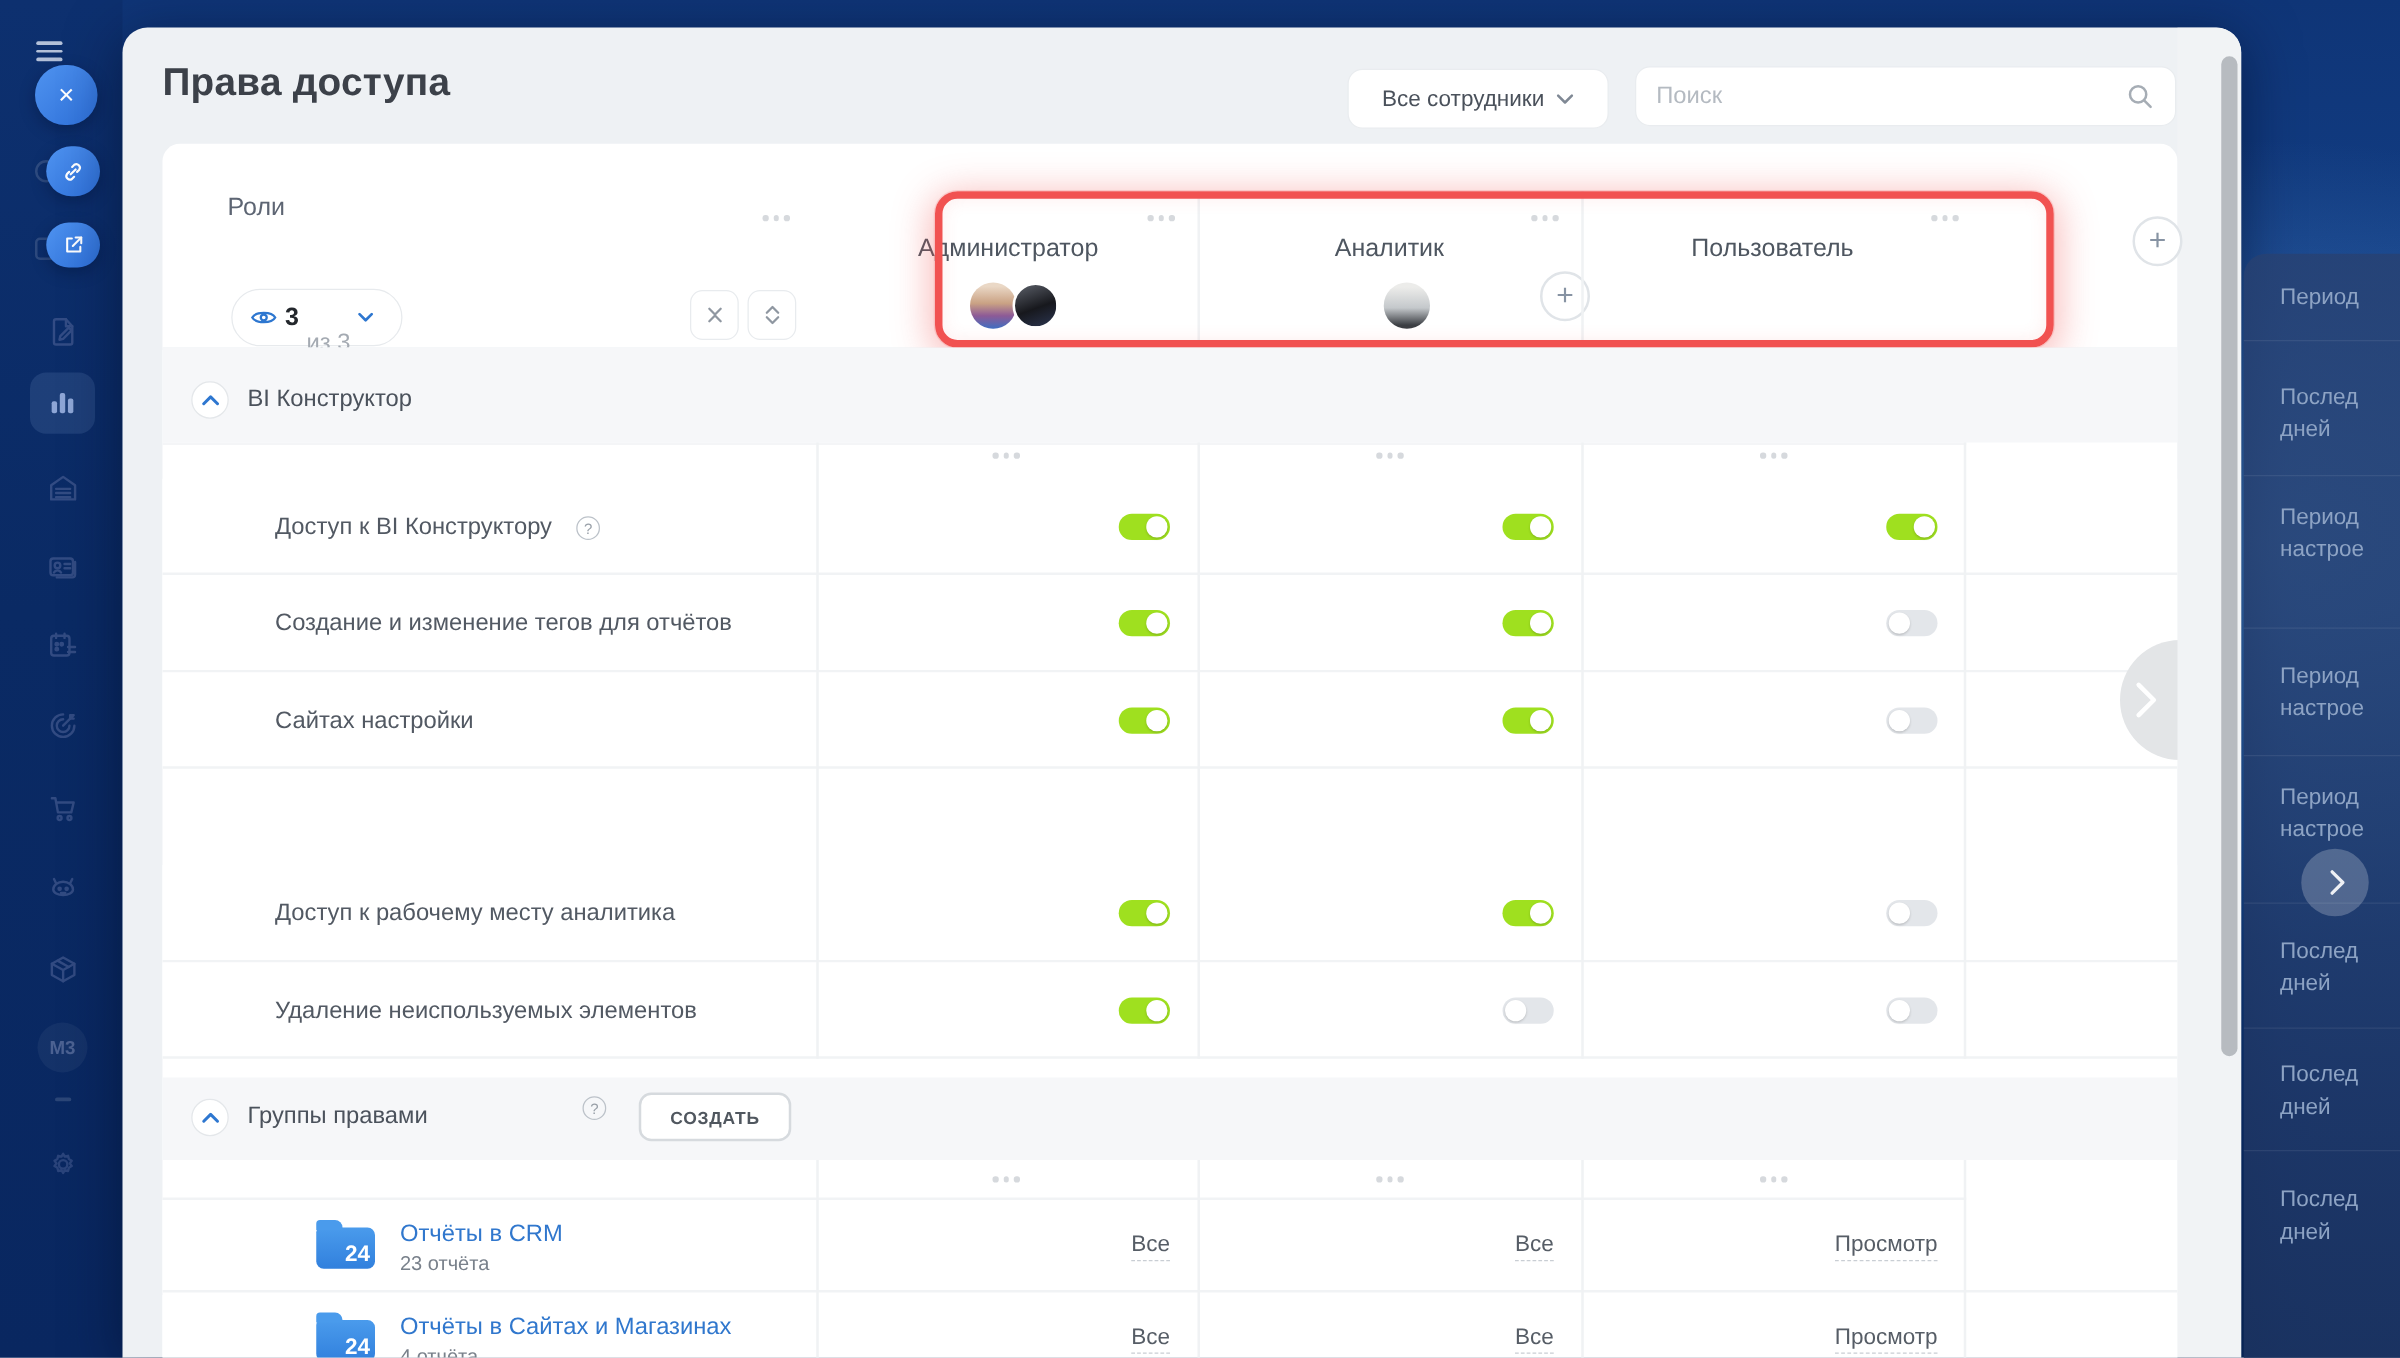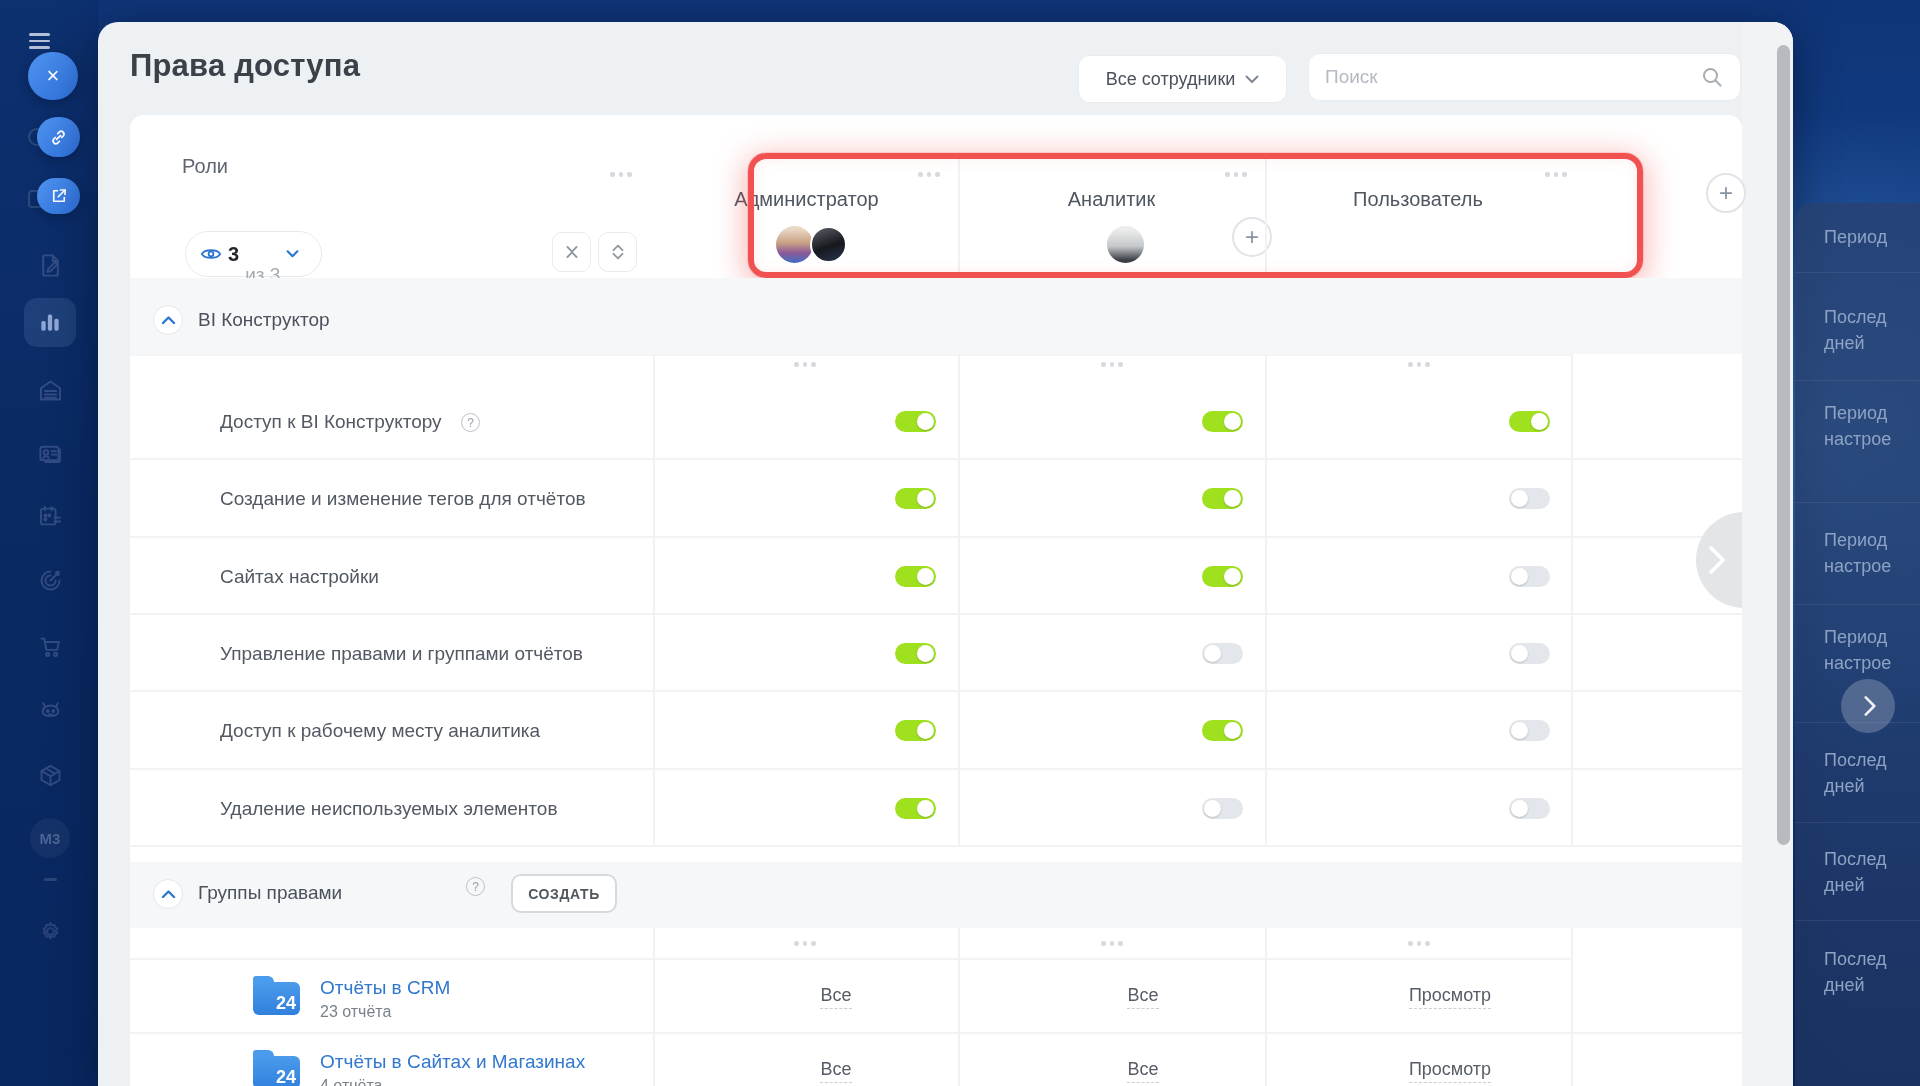--- a/index.html
+++ b/index.html
@@ -69,30 +69,30 @@
   
   .prow { position:absolute; left:0; width:1612px; height:77px; border-bottom:2px solid #f1f3f5; background:#fff;}
   .plabel { position:absolute; left:90px; top:28px; font-size:19px; color:#525963;}
   .toggle { position:absolute; top:28px; width:41px; height:21px; border-radius:11px; background:#e3e6ea; cursor:pointer;}
   .toggle::after { content:""; position:absolute; top:2px; left:2px; width:17px; height:17px; border-radius:50%; background:#fff;
     box-shadow:0 1px 2px rgba(0,0,0,.18);}
   .toggle.on { background:#9fe01f;}
   .toggle.on::after { left:auto; right:2px;}
   .t1{left:765px;} .t2{left:1072px;} .t3{left:1379px;}
   
-  .create-btn { position:absolute; left:381px; top:759px; width:106px; height:39px; border:2px solid #d6dade; border-radius:10px;
+  .create-btn { position:absolute; left:381px; top:759px; width:122px; height:39px; border:2px solid #d6dade; border-radius:10px;
     background:#fff; font-size:14px; font-weight:600; letter-spacing:.6px; color:#50575f; cursor:pointer; font-family:inherit;}
   .grow { position:absolute; left:0; width:1612px; background:#fff;}
   .folder { position:absolute; left:123px; width:47px; height:33px; border-radius:4px 6px 6px 6px;
     background:linear-gradient(180deg,#4a9bec,#3180dd);}
   .folder::before { content:""; position:absolute; left:0; top:-6px; width:21px; height:8px; border-radius:3px 6px 0 0; background:#4a9bec;}
   .folder span { position:absolute; right:4px; bottom:1px; color:#fff; font-size:18px; font-weight:700;}
   .g-title { position:absolute; left:190px; font-size:19px; color:#3077cd; cursor:pointer;}
   .g-sub { position:absolute; left:190px; font-size:16px; color:#79818b;}
-  .vcell { position:absolute; width:200px; text-align:center; font-size:18px; color:#565d66; cursor:pointer;}
+  .vcell { position:absolute; width:200px; text-align:right; font-size:18px; color:#565d66; cursor:pointer;}
   .vcell b { font-weight:400; border-bottom:1.5px dashed #c9ced4; padding-bottom:3px;}
   .v1{left:606px;} .v2{left:913px;} .v3{left:1220px;}
   
   .next-circle { position:absolute; left:1598px; top:490px; width:96px; height:96px; border-radius:50%; background:#e3e5e7; cursor:pointer;}
   .gutter { position:absolute; left:1644px; top:0; width:51px; height:1064px; background:#f1f3f5;}
   .thumb { position:absolute; left:1679px; top:23px; width:13px; height:800px; border-radius:7px; background:#b7bbc0; cursor:pointer;}
   
   .rpanel { position:absolute; left:1795px; top:203px; width:125px; height:1065px; border-radius:18px 0 0 0;
     background:linear-gradient(180deg, rgba(40,65,113,.78), rgba(28,50,94,.80)); }
   .rrow { position:absolute; left:29px; font-size:18px; color:#8da3c4; line-height:26px; white-space:nowrap;}
@@ -354,26 +354,20 @@
         <div class="toggle t1 on"></div>
         <div class="toggle t2 on"></div>
         <div class="toggle t3"></div>
       </div>
       <div class="prow" style="top:423px">
         <div class="plabel">Сайтах настройки</div>
         <div class="toggle t1 on"></div>
         <div class="toggle t2 on"></div>
         <div class="toggle t3"></div>
       </div>
-      <div class="prow" style="top:500px">
-        <div class="plabel">Управление правами и группами отчётов</div>
-        <div class="toggle t1 on"></div>
-        <div class="toggle t2"></div>
-        <div class="toggle t3"></div>
-      </div>
       <div class="prow" style="top:577px;height:78px">
         <div class="plabel">Доступ к рабочему месту аналитика</div>
         <div class="toggle t1 on"></div>
         <div class="toggle t2 on"></div>
         <div class="toggle t3"></div>
       </div>
       <div class="prow" style="top:655px">
         <div class="plabel">Удаление неиспользуемых элементов</div>
         <div class="toggle t1 on"></div>
         <div class="toggle t2"></div>

